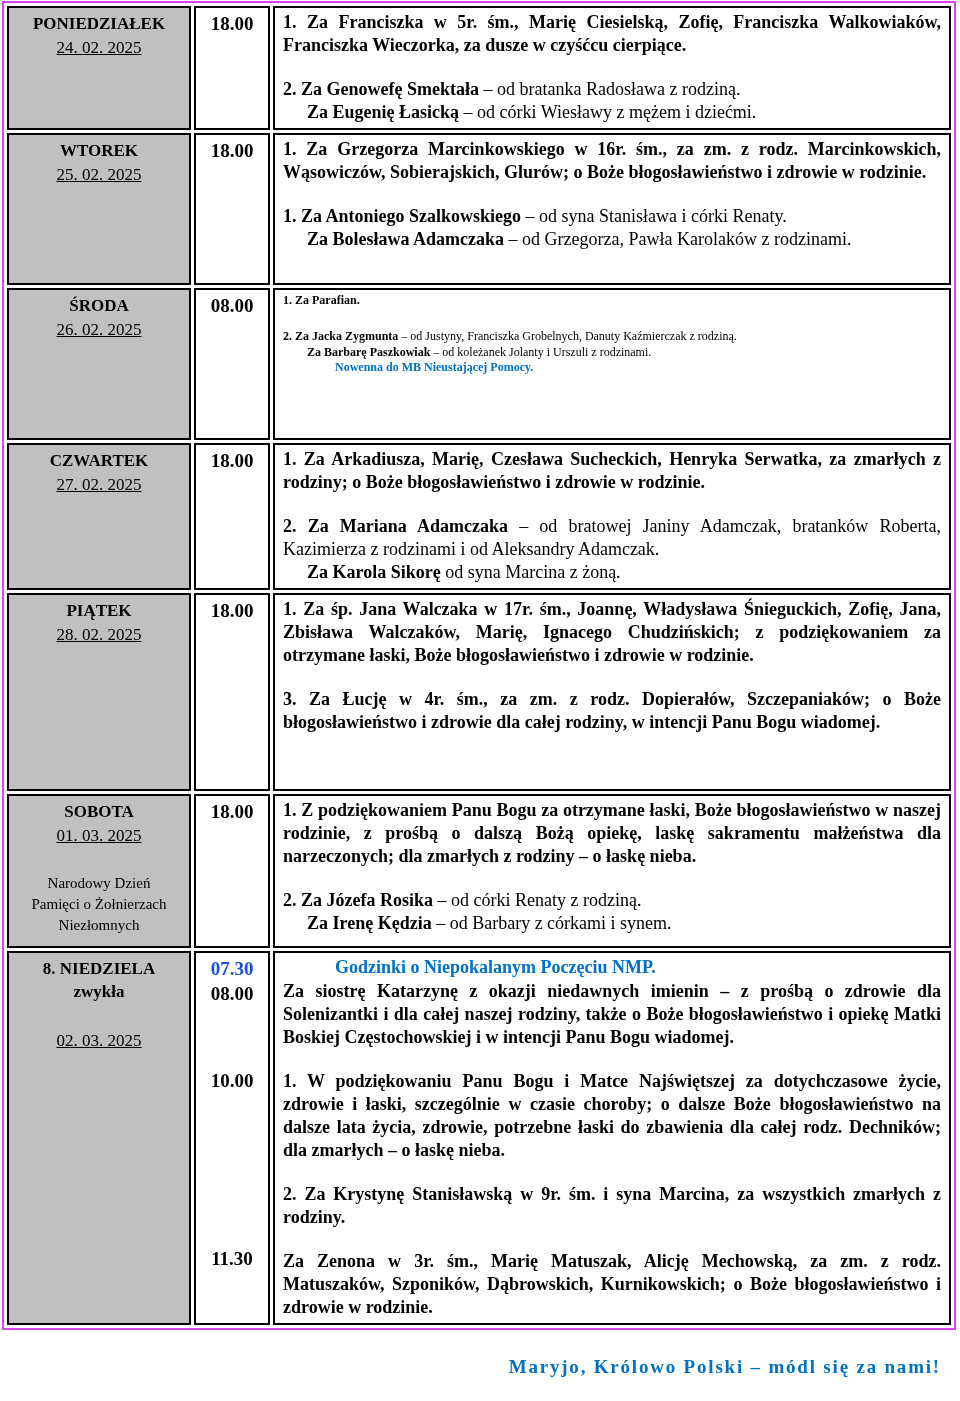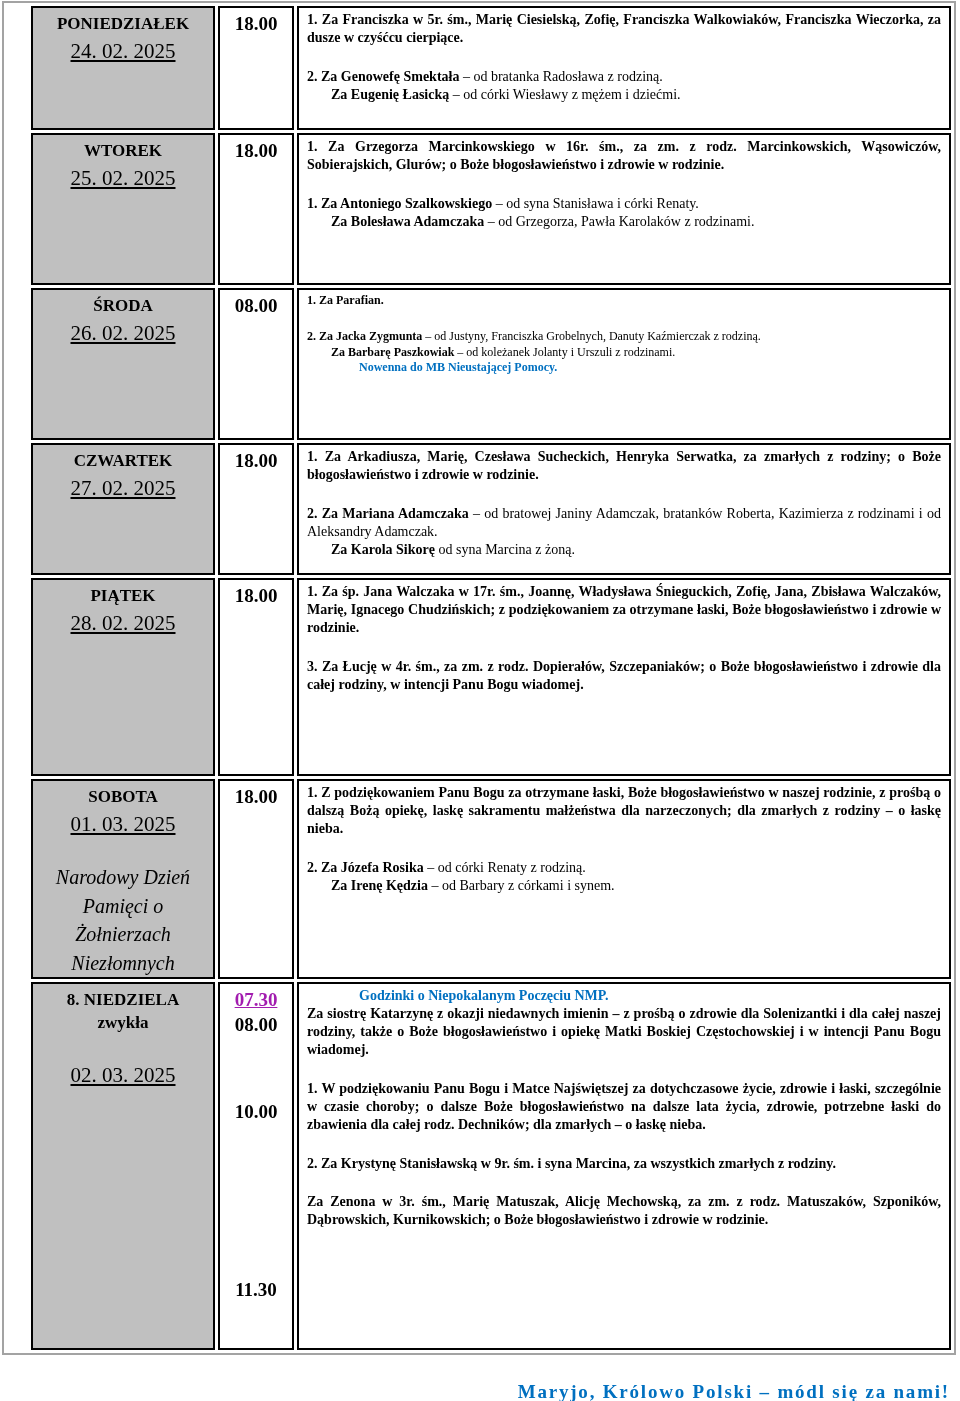--- a/index.html
+++ b/index.html
@@ -3,65 +3,64 @@
 <meta charset="utf-8">
 <style>
   * { box-sizing: border-box; }
   html,body { margin:0; padding:0; background:#ffffff; }
   body {
     width:960px; height:1401px; overflow:hidden;
     font-family:"Liberation Serif", serif; color:#000;
   }
   table.schedule {
     border-collapse:separate; border-spacing:3px;
-    border:2px solid #a3a3a3;
+    border:2px solid #d946ef;
     margin:1px 18px 0 2px;
     width:954px;
     table-layout:fixed;
-    padding-left:24px;
   }
   td { border:2px solid #000; vertical-align:top; padding:0; }
   td.day-cell {
     width:184px; background:#c0c0c0; text-align:center; padding-top:5px;
   }
   td.time-cell {
     width:76px; text-align:center; position:relative; padding-top:3px;
   }
   td.intentions-cell { padding:3px 8px 4px 8px; }
 
   .day-name { font-weight:bold; font-size:17px; line-height:1.35; }
-  .day-date { font-size:21px; line-height:1.45; text-decoration:underline; }
-  .day-extra { font-size:20px; line-height:1.42; margin-top:24px; padding:0 20px;font-style:italic; }
+  .day-date { font-size:17px; line-height:1.45; text-decoration:underline; }
+  .day-extra { font-size:15px; line-height:1.42; margin-top:24px; padding:0 20px; }
   tr[data-row="6"] .day-date { margin-top:25px; }
 
   .time-entry { font-weight:bold; font-size:19px; line-height:25px; }
-  .blue { color:#a21caf;text-decoration:underline; }
+  .blue { color:#1d4ed8; }
   tr[data-row="6"] .time-entry:nth-child(3) { margin-top:62px; }
   tr[data-row="6"] .time-entry:nth-child(4) { margin-top:153px; }
 
-  .paras { font-size:14px; }
+  .paras { font-size:18px; }
   tr[data-row="2"] .paras { font-size:12px; }
   .p { margin:0; line-height:1.28; text-align:justify; font-weight:bold; }
   .p .n { font-weight:normal; }
   .p-indent { padding-left:24px; text-align:left; }
   .p-blank { margin:0; height:21px; }
   .p-link {
     margin:0; line-height:1.3; font-weight:bold; padding-left:52px;
     color:#0070c0; cursor:pointer;
   }
   tr[data-row="0"] td { height:124px; }
   tr[data-row="1"] td { height:152px; }
   tr[data-row="2"] td { height:152px; }
   tr[data-row="3"] td { height:132px; }
   tr[data-row="4"] td { height:198px; }
   tr[data-row="5"] td { height:154px; }
   tr[data-row="6"] td { height:368px; }
 
   .footer-prayer {
-    margin-top:26px; padding-right:10px;
+    margin-top:26px; padding-right:19px;
     text-align:right; color:#0070c0;
     font-weight:bold; font-size:19px; letter-spacing:1.8px;
   }
 </style>
 </head>
 <body>
 
 <table class="schedule">
   <tbody>
     <tr data-row="0">

